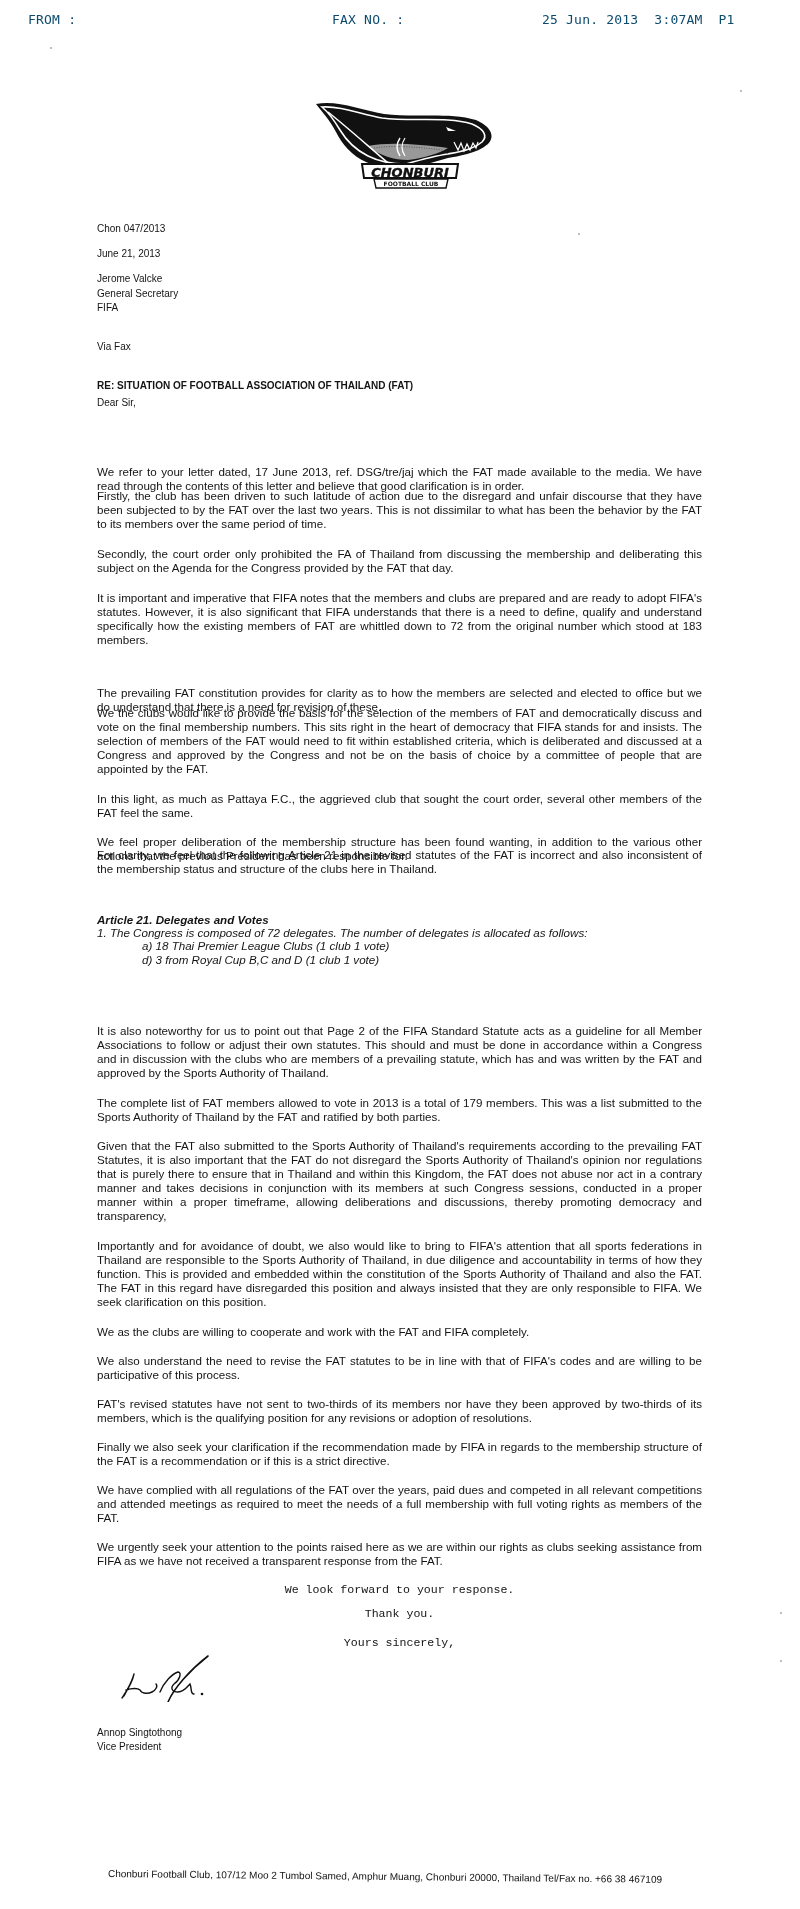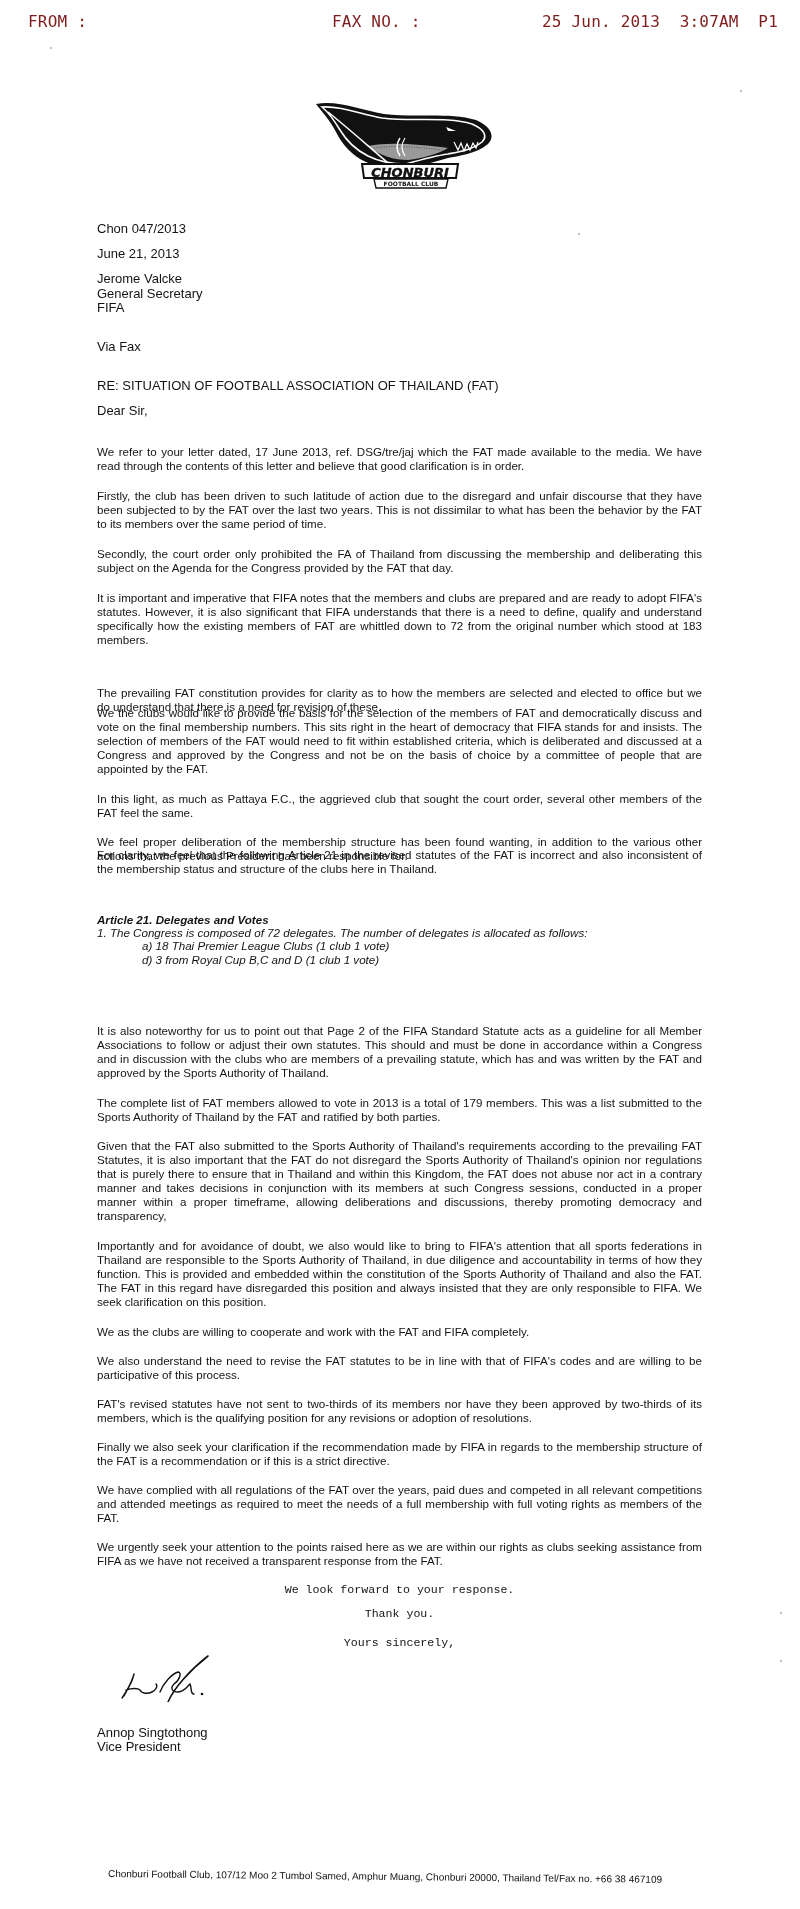--- a/index.html
+++ b/index.html
@@ -1,30 +1,30 @@
 <!DOCTYPE html>
 <html><head>
   <meta charset="utf-8">
   <style>
     html, body { margin: 0; padding: 0; background: #ffffff; }
     body { width: 800px; height: 1909px; position: relative; overflow: hidden; color: #111; }
     .fax-header { position: absolute; top: 12px; left: 0; width: 788px; height: 20px;
-      font-family: "DejaVu Sans Mono", monospace; font-size: 16px; color: #7f1d1d; letter-spacing: 0.2px; }
+      font-family: "DejaVu Sans Mono", monospace; font-size: 13px; color: #0c4a6e; letter-spacing: 0.2px; }
     .fax-header span { position: absolute; top: 0; white-space: pre; }
     .fh-from { left: 28px; }
     .fh-faxno { left: 312px; margin-left: 20px; }
     .fh-date { left: 542px; }
     .logo { position: absolute; left: 308px; top: 98px; width: 190px; height: 96px; }
     .letter { position: absolute; left: 97px; top: 222px; width: 605px;
-      font-family: "Liberation Sans", sans-serif; font-size: 13px; line-height: 14.2px; color: #141414; }
+      font-family: "Liberation Sans", sans-serif; font-size: 10px; line-height: 14.2px; color: #141414; }
     .letter p { margin: 0; }
     .block { position: absolute; left: 97px; width: 605px;
       font-family: "Liberation Sans", sans-serif; font-size: 11.6px; line-height: 14.1px; color: #141414; text-align: justify; }
     .block.left { text-align: center; font-family: Liberation Mono, monospace; }
-    .bold { font-weight: normal; }
+    .bold { font-weight: bold; }
     .article { position: absolute; left: 97px; top: 913px; width: 640px;
       font-family: "Liberation Sans", sans-serif; font-size: 11.6px; line-height: 13.2px; font-style: italic; color: #141414; }
     .article .title { font-weight: bold; }
     .article .item { padding-left: 45px; }
     .signature { position: absolute; left: 112px; top: 1652px; width: 110px; height: 50px; }
     .footer { position: absolute; left: 108px; top: 1868px; width: 600px;
       font-family: "Liberation Sans", sans-serif; font-size: 10px; color: #111; transform: rotate(0.6deg); transform-origin: left top; white-space: nowrap; }
     .speck { position: absolute; width: 2px; height: 2px; background: #aaa; border-radius: 1px; }
   </style>
 </head>
@@ -62,24 +62,24 @@
 <div class="letter">
   <p>Chon 047/2013</p>
   <p style="margin-top:11px">June 21, 2013</p>
   <div style="margin-top:11px">
     <p>Jerome Valcke</p>
     <p>General Secretary</p>
     <p>FIFA</p>
   </div>
   <p style="margin-top:25px">Via Fax</p>
   <p class="bold" style="margin-top:25px">RE: SITUATION OF FOOTBALL ASSOCIATION OF THAILAND (FAT)</p>
-  <p style="margin-top:11px">Dear Sir,</p>
+  <p style="margin-top:3px">Dear Sir,</p>
 </div>
 
-<div class="block" style="top:445px">We refer to your letter dated, 17 June 2013, ref. DSG/tre/jaj which the FAT made available to the media. We have read through the contents of this letter and believe that good clarification is in order.</div>
+<div class="block" style="top:465px">We refer to your letter dated, 17 June 2013, ref. DSG/tre/jaj which the FAT made available to the media. We have read through the contents of this letter and believe that good clarification is in order.</div>
 <div class="block" style="top:489px">Firstly, the club has been driven to such latitude of action due to the disregard and unfair discourse that they have been subjected to by the FAT over the last two years. This is not dissimilar to what has been the behavior by the FAT to its members over the same period of time.</div>
 <div class="block" style="top:547px">Secondly, the court order only prohibited the FA of Thailand from discussing the membership and deliberating this subject on the Agenda for the Congress provided by the FAT that day.</div>
 <div class="block" style="top:591px">It is important and imperative that FIFA notes that the members and clubs are prepared and are ready to adopt FIFA's statutes. However, it is also significant that FIFA understands that there is a need to define, qualify and understand specifically how the existing members of FAT are whittled down to 72 from the original number which stood at 183 members.</div>
 <div class="block" style="top:686px">The prevailing FAT constitution provides for clarity as to how the members are selected and elected to office but we do understand that there is a need for revision of these.</div>
 <div class="block" style="top:706px">We the clubs would like to provide the basis for the selection of the members of FAT and democratically discuss and vote on the final membership numbers. This sits right in the heart of democracy that FIFA stands for and insists. The selection of members of the FAT would need to fit within established criteria, which is deliberated and discussed at a Congress and approved by the Congress and not be on the basis of choice by a committee of people that are appointed by the FAT.</div>
 <div class="block" style="top:792px">In this light, as much as Pattaya F.C., the aggrieved club that sought the court order, several other members of the FAT feel the same.</div>
 <div class="block" style="top:835px">We feel proper deliberation of the membership structure has been found wanting, in addition to the various other actions that the previous President has been responsible for.</div>
 <div class="block" style="top:848px">For clarity, we feel that the following Article 21 in the revised statutes of the FAT is incorrect and also inconsistent of the membership status and structure of the clubs here in Thailand.</div>
 
 <div class="article">

